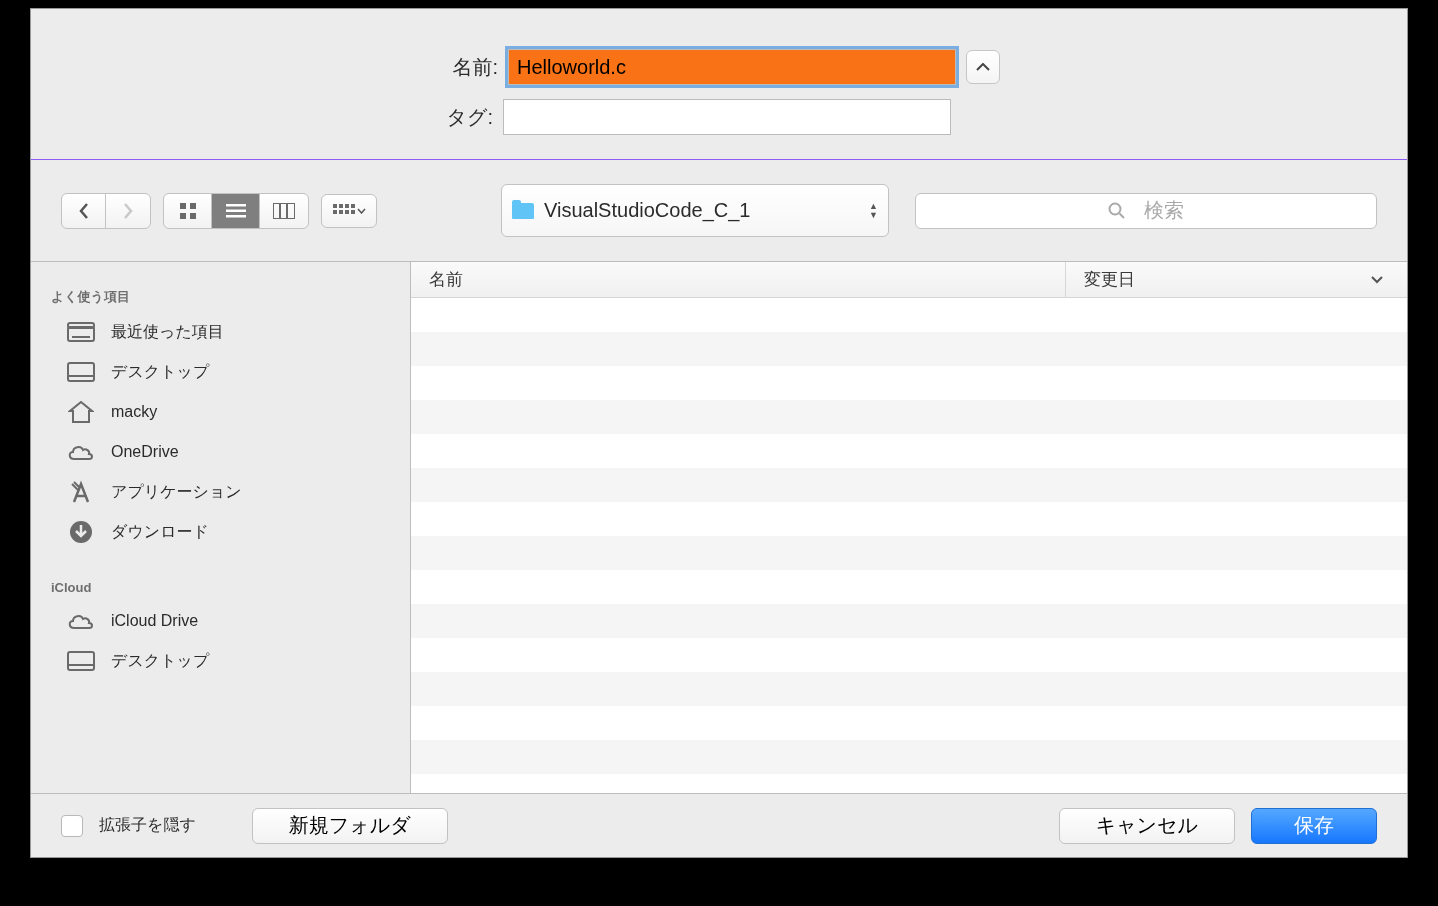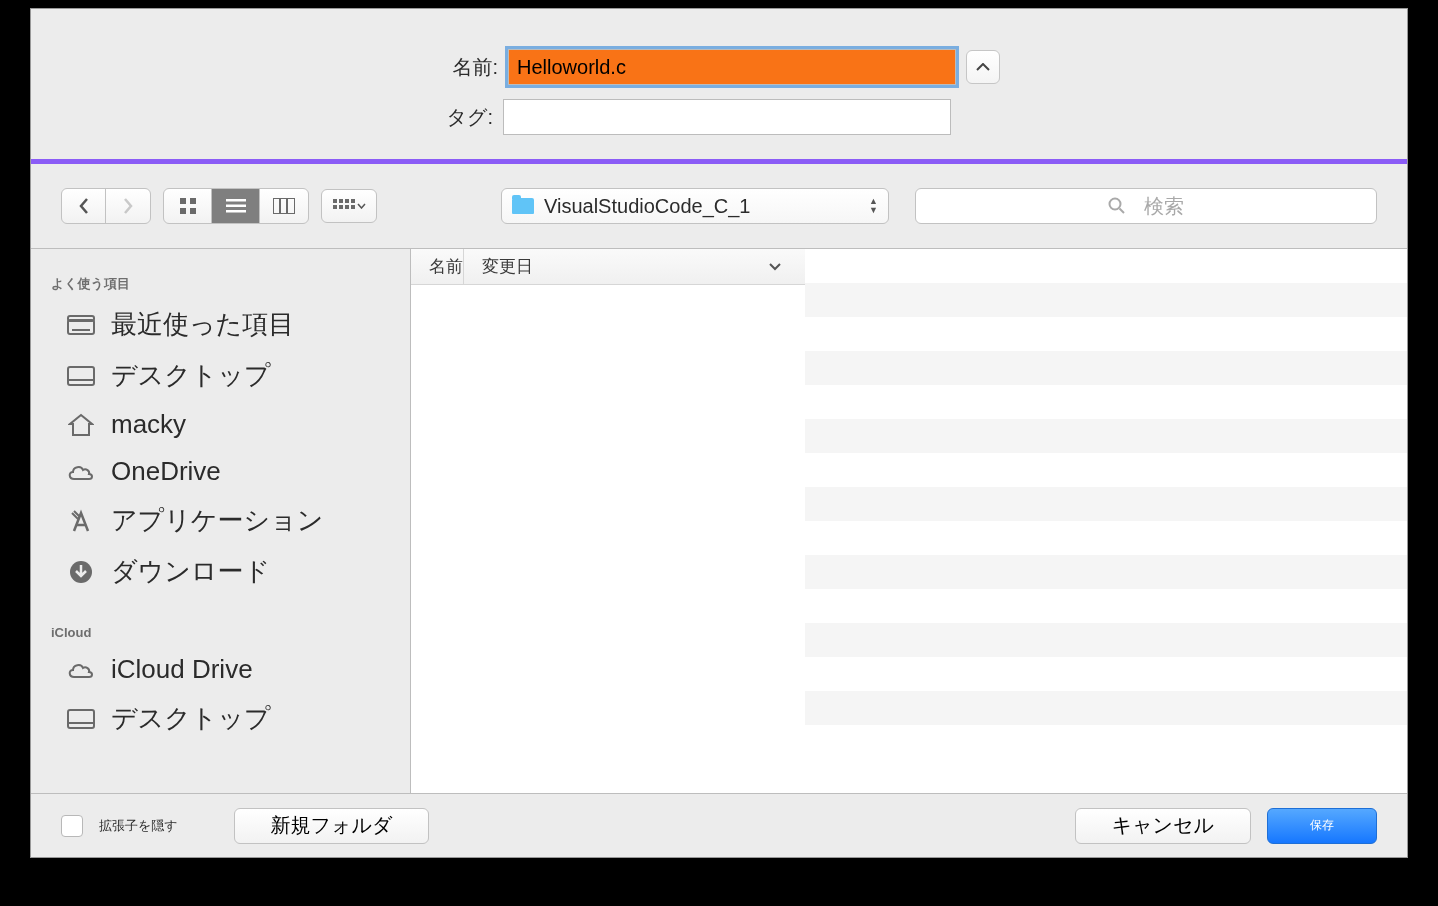--- a/index.html
+++ b/index.html
@@ -1,59 +1,59 @@
 <!DOCTYPE html>
 <html><head>
 <meta charset="utf-8">
 <style>
 * { box-sizing: border-box; margin: 0; padding: 0; font-family: -apple-system, "Hiragino Kaku Gothic ProN", "Helvetica Neue", sans-serif; }
 body { background: #000; width: 1438px; height: 906px; overflow: hidden; }
 .window { background: #ececec; width: 1378px; height: 850px; margin: 8px auto 0; position: relative; display: flex; flex-direction: column; border: 1px solid #999; }
-.top-section { padding: 40px 0 24px; display: flex; flex-direction: column; gap: 14px; border-bottom: 5px solid #8b5cf6; }
+.top-section { padding: 40px 0 24px; display: flex; flex-direction: column; gap: 14px; border-bottom: 1px solid #8b5cf6; }
 .form-row { display: flex; align-items: center; justify-content: center; gap: 10px; }
 .form-label { font-size: 20px; color: #2b2b2b; text-align: right; width: 60px; }
 .name-input { width: 448px; height: 36px; font-size: 20px; padding: 3px 8px; border: 1px solid #bcbcbc; background: #f97316; outline: 3px solid #7aaee0; outline-offset: 0; }
 .tags-input { width: 448px; height: 36px; font-size: 20px; padding: 3px 8px; border: 1px solid #bcbcbc; background: #fff; }
 .expand-btn { width: 34px; height: 34px; border: 1px solid #c6c6c6; border-radius: 6px; background: linear-gradient(#fff,#f4f4f4); font-size: 14px; display:flex; align-items:center; justify-content:center; cursor:pointer; }
 .expand-spacer { width: 44px; }
 .toolbar { padding: 24px 30px; display: flex; align-items: center; gap: 12px; border-bottom: 1px solid #bdbdbd; }
 .seg-group { display: inline-flex; border: 1px solid #c2c2c2; border-radius: 6px; overflow: hidden; background: linear-gradient(#fff,#f2f2f2); }
 .seg-btn { width: 44px; height: 34px; display:flex; align-items:center; justify-content:center; border:none; background:transparent; cursor:pointer; border-right: 1px solid #c2c2c2; }
 .seg-btn:last-child { border-right: none; }
 .seg-btn.disabled { opacity: .5; }
 .view-group { display:inline-flex; border:1px solid #c2c2c2; border-radius:6px; overflow:hidden; background: linear-gradient(#fff,#f2f2f2); }
 .view-btn { width: 48px; height:34px; display:flex; align-items:center; justify-content:center; border:none; background:transparent; cursor:pointer; border-right:1px solid #c2c2c2; }
 .view-btn:last-child{border-right:none;}
 .view-btn.active{background:#7f7f7f;}
 .arrange-btn { width:56px; height:34px; border:1px solid #c2c2c2; border-radius:6px; background:linear-gradient(#fff,#f2f2f2); display:flex; align-items:center; justify-content:center; cursor:pointer; gap:2px; }
 .toolbar-spacer { flex: 0 0 auto; width: 100px; }
-.path-select { width: 388px; height:36px; border:1px solid #c2c2c2; border-radius:6px; background:linear-gradient(#fff,#f6f6f6); display:flex; align-items:center; padding:0 10px; gap:10px; cursor:pointer; }
+.path-select { width: 388px; height:53px; border:1px solid #c2c2c2; border-radius:6px; background:linear-gradient(#fff,#f6f6f6); display:flex; align-items:center; padding:0 10px; gap:10px; cursor:pointer; }
 .folder-icon { width:22px; height:16px; background:#60c4f7; border-radius:2px 2px 1px 1px; position:relative; }
 .folder-icon::before { content:''; position:absolute; top:-3px; left:0; width:9px; height:4px; background:#60c4f7; border-radius:2px 2px 0 0; }
 .path-text { font-size: 20px; color:#2b2b2b; flex:1; }
 .path-arrows { display:flex; flex-direction:column; font-size:9px; color:#555; line-height:1; }
 .search-field { flex:1; height:36px; border:1px solid #c2c2c2; border-radius:6px; background:#fff; display:flex; align-items:center; justify-content:center; gap:18px; color:#a9a9a9; font-size:20px; margin-left: 14px; }
 .body { flex:1; display:flex; min-height:0; }
 .sidebar { width: 380px; background:#ececec; border-right:1px solid #bdbdbd; padding: 20px 0 0 0; overflow:hidden; }
 .sidebar-header { font-size:13px; color:#6e6e6e; font-weight:600; padding: 6px 18px 6px 20px; }
-.sidebar-item { display:flex; align-items:center; gap:14px; padding: 8px 18px 8px 34px; font-size:26px; color:#2b2b2b; cursor:pointer; }
+.sidebar-item { display:flex; align-items:center; gap:14px; padding: 8px 18px 8px 34px; font-size:16px; color:#2b2b2b; cursor:pointer; }
 .sidebar-item .icon { width:32px; height:24px; display:flex; align-items:center; justify-content:center; flex-shrink:0; }
-.file-area { flex:1; display:flex; background:#fff; }
+.file-area { flex:1; display:flex; flex-direction:column; background:#fff; }
 .file-header { display:flex; align-items:center; height:36px; border-bottom:1px solid #d6d6d6; background:linear-gradient(#fafafa,#f0f0f0); font-size:17px; color:#3a3a3a; }
 .col-name { flex:1; padding-left:18px; }
 .col-date { width:342px; padding-left:18px; border-left:1px solid #d6d6d6; display:flex; align-items:center; justify-content:space-between; padding-right:24px; height:100%; }
 .file-rows { flex:1; overflow:auto; }
 .file-row { height:34px; }
 .file-row:nth-child(even){ background:#f5f5f5; }
 .footer { height:64px; border-top:1px solid #bdbdbd; background:#ececec; display:flex; align-items:center; padding:0 30px; gap:16px; }
 .checkbox { width:22px; height:22px; border:1px solid #b8b8b8; border-radius:4px; background:#fff; cursor:pointer; }
-.check-label { font-size:13px; color:#2b2b2b; margin-right: 40px; }
+.check-label { font-size:16px; color:#2b2b2b; margin-right: 40px; }
 .footer-btn { height:36px; padding:0 36px; border:1px solid #c2c2c2; border-radius:6px; background:linear-gradient(#fff,#f2f2f2); font-size:20px; cursor:pointer; }
 .footer-spacer { flex:1; }
-.save-btn { height:36px; padding:0 42px; border:1px solid #1e6fd6; border-radius:6px; background:linear-gradient(#55a8ff,#1677ff); color:#fff; font-size:12px; cursor:pointer; }
+.save-btn { height:36px; padding:0 42px; border:1px solid #1e6fd6; border-radius:6px; background:linear-gradient(#55a8ff,#1677ff); color:#fff; font-size:20px; cursor:pointer; }
 svg { display:block; }
 </style>
 </head>
 <body>
 
 <div class="window">
 
   <div class="top-section">
     <div class="form-row">
       <span class="form-label">名前:</span>

